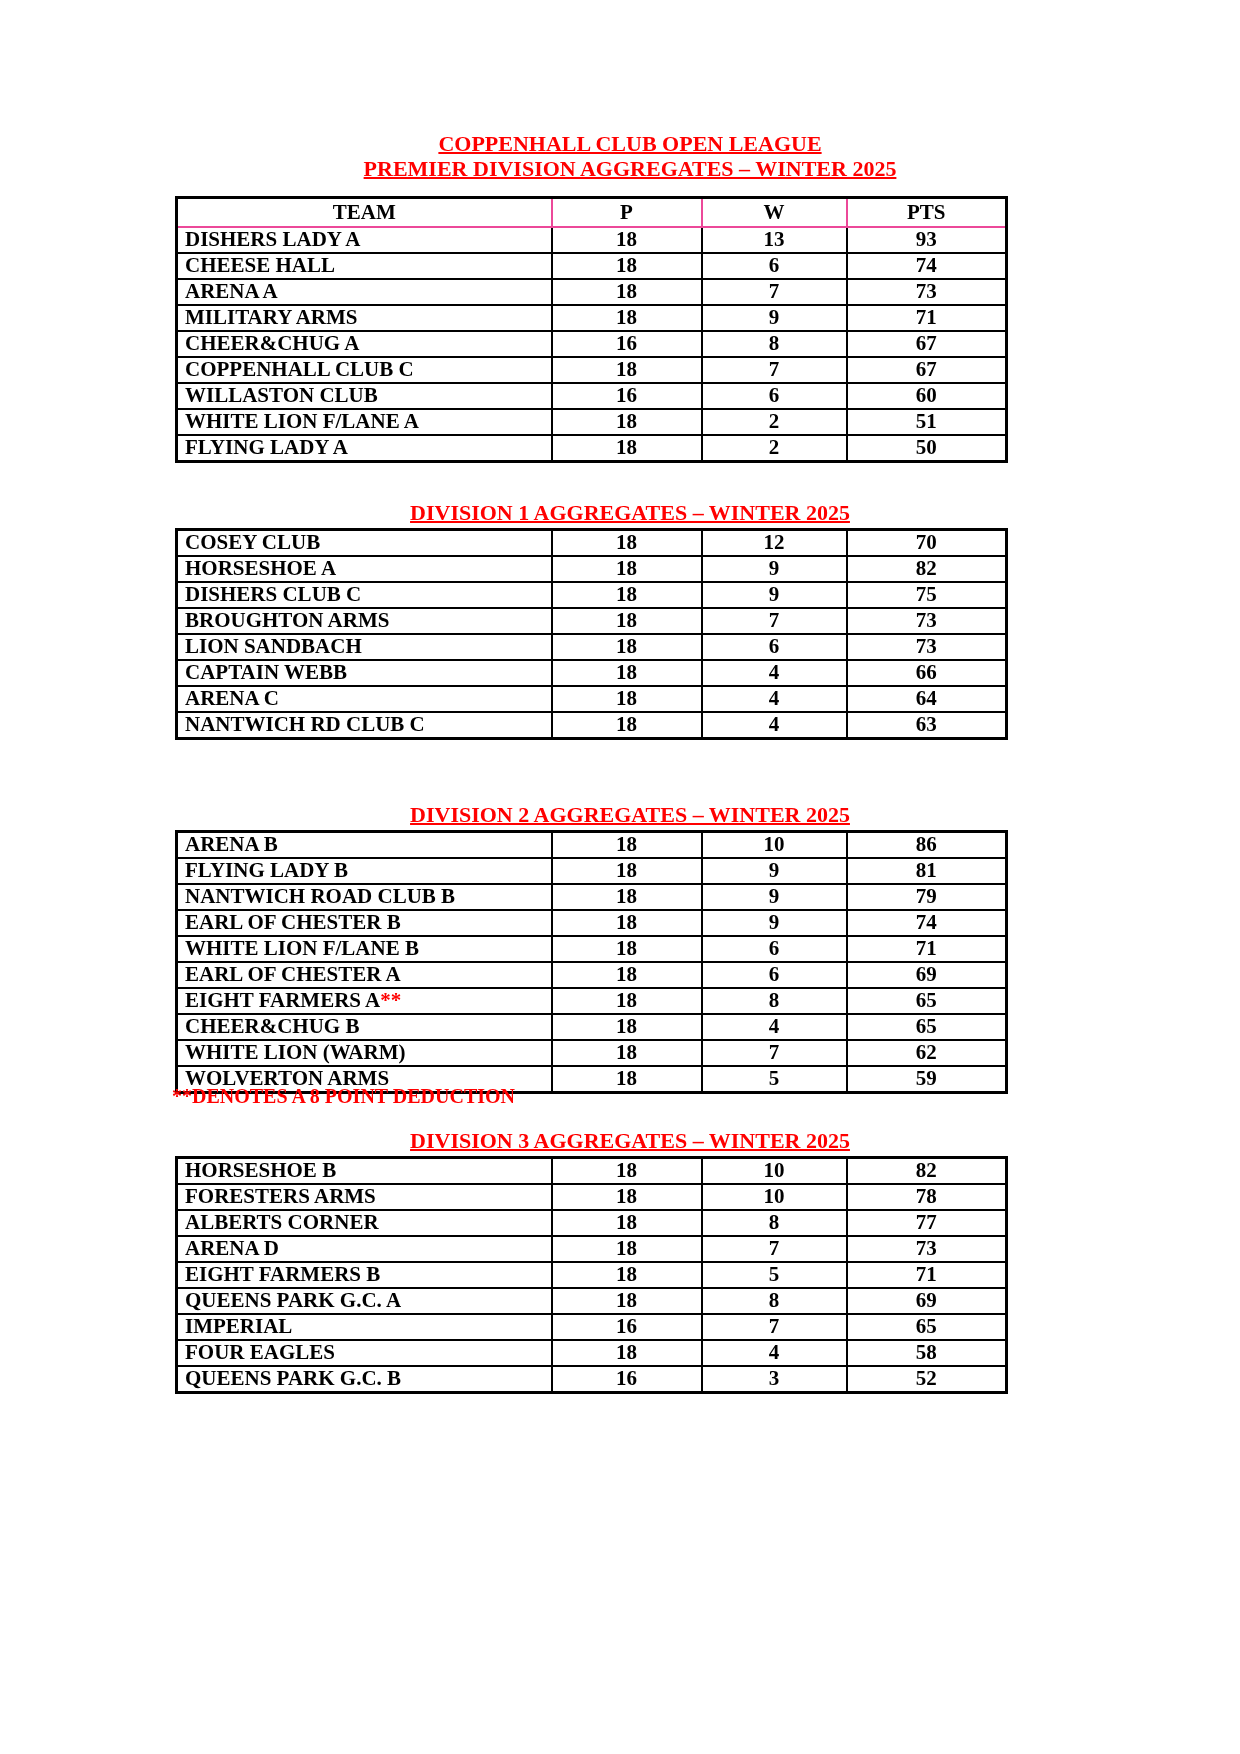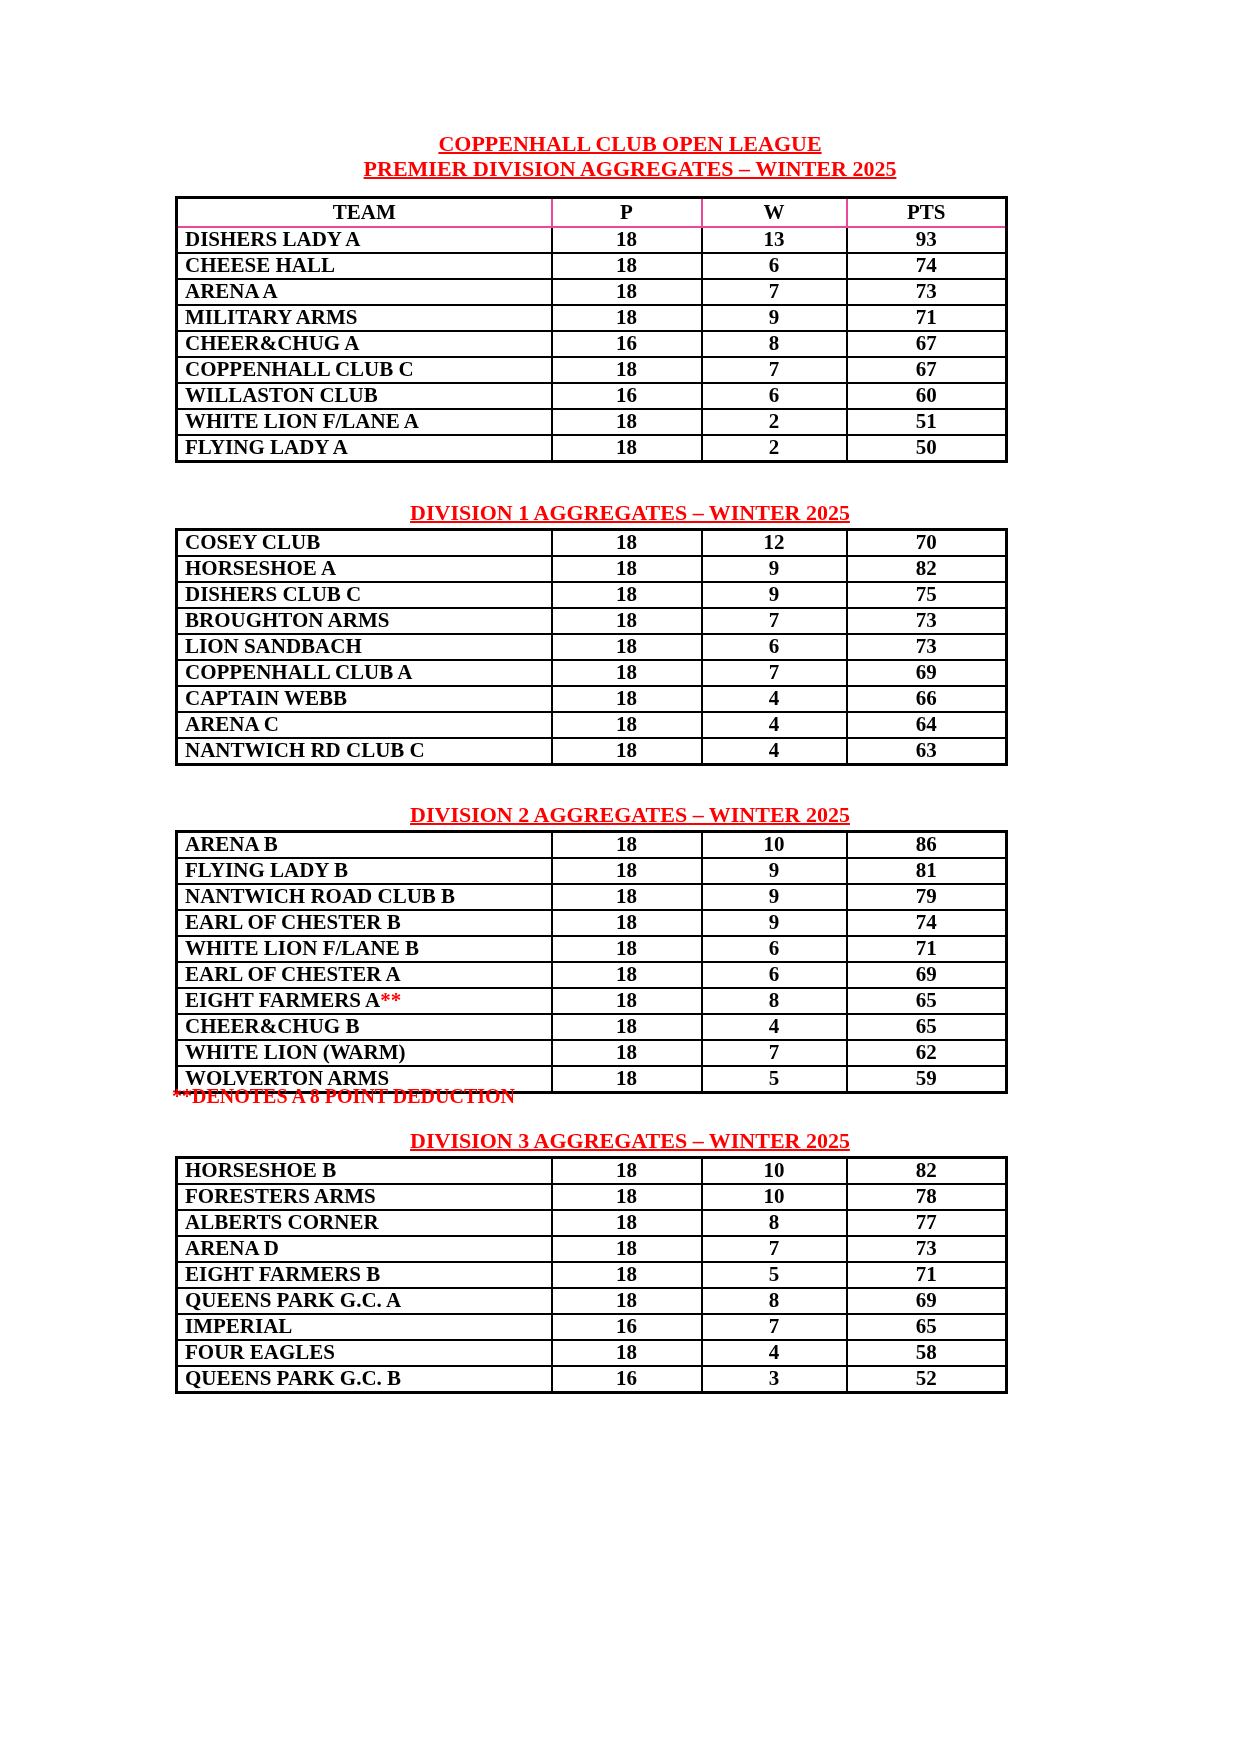--- a/index.html
+++ b/index.html
@@ -197,26 +197,20 @@
           <td>7</td>
           <td>73</td>
         </tr>
         <tr>
           <td class="team">LION SANDBACH</td>
           <td>18</td>
           <td>6</td>
           <td>73</td>
         </tr>
         <tr>
-          <td class="team">COPPENHALL CLUB A</td>
-          <td>18</td>
-          <td>7</td>
-          <td>69</td>
-        </tr>
-        <tr>
           <td class="team">CAPTAIN WEBB</td>
           <td>18</td>
           <td>4</td>
           <td>66</td>
         </tr>
         <tr>
           <td class="team">ARENA C</td>
           <td>18</td>
           <td>4</td>
           <td>64</td>

